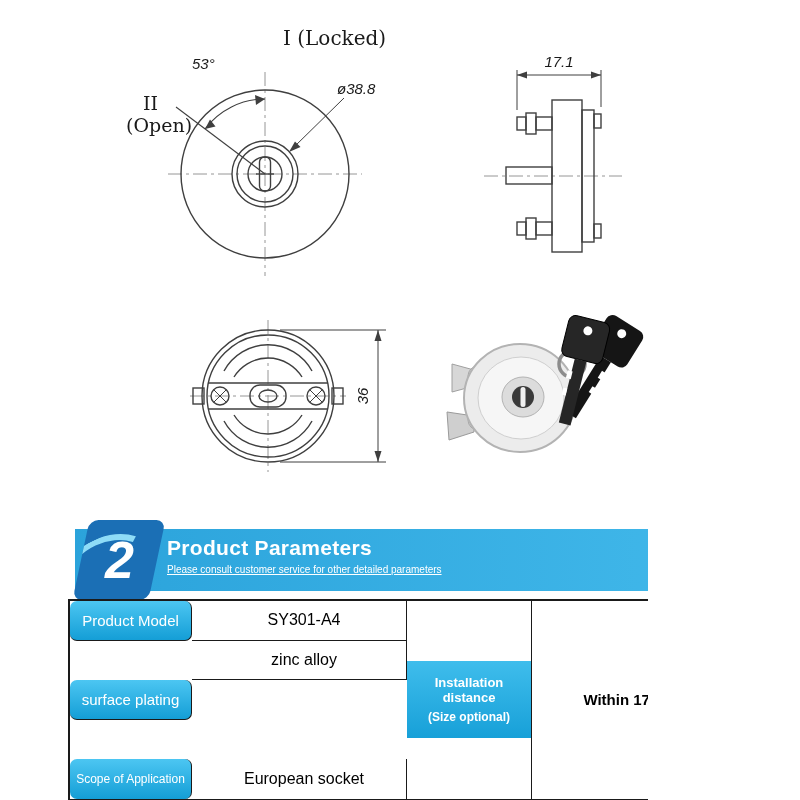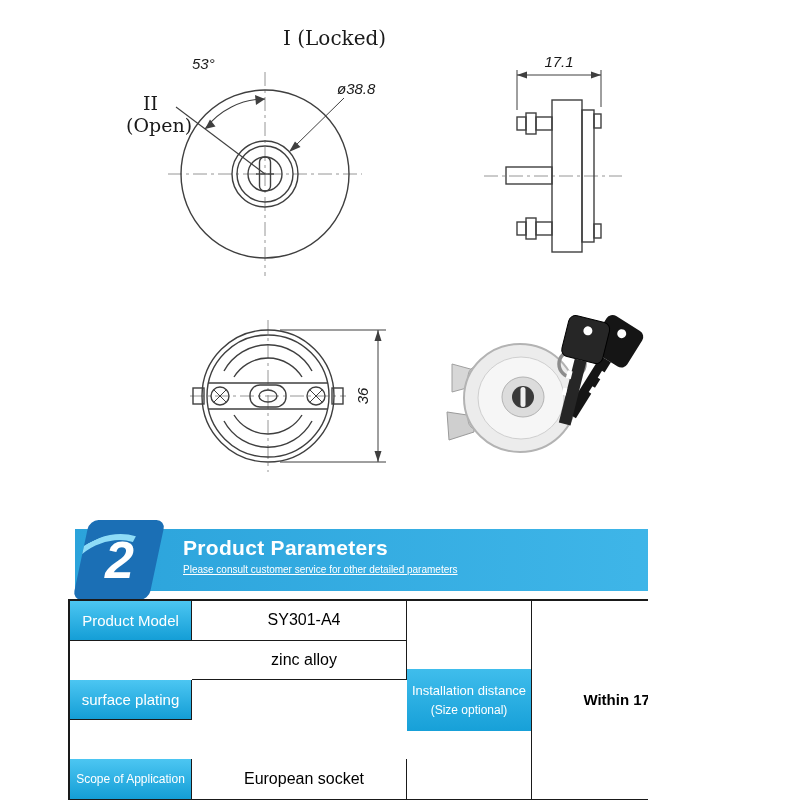--- a/index.html
+++ b/index.html
@@ -23,47 +23,47 @@
   }
   .banner-icon::before{
     content:"";position:absolute;width:96px;height:96px;border-radius:50%;
     border:6px solid transparent;border-top-color:#8edcf7;
     transform:rotate(-28deg);top:14px;left:-20px;
   }
   .banner-icon .num{
     color:#ffffff;font-size:52px;font-weight:bold;font-style:italic;
     transform:skewX(12deg);line-height:1;
   }
-  .banner-text{position:absolute;left:108px;top:7px;right:8px;color:#ffffff;}
+  .banner-text{position:absolute;left:92px;top:7px;right:8px;color:#ffffff;}
   .banner-title{font-size:21px;font-weight:bold;letter-spacing:0.3px;}
   .banner-subtitle{font-size:10px;margin-top:4px;text-decoration:underline;}
 
   
   .param-table{
     position:absolute;left:68px;top:585px;width:662px;height:202px;
     display:grid;grid-template-columns:122px 215px 125px 1fr;
     grid-template-rows:repeat(5,1fr);
     border:2px solid #1a1a1a;box-sizing:border-box;
   }
   .cell{display:flex;align-items:center;justify-content:center;box-sizing:border-box;padding-left:10px;}
   .cell.label{
     grid-column:1;background:linear-gradient(180deg,#4cc6f2 0%,#149ed6 100%);
     color:#ffffff;font-size:15px;border-right:1.5px solid #1a1a1a;border-bottom:1.5px solid #1a1a1a;
-    text-align:center;padding:0 0;
+    text-align:center;padding:0 0;border-radius:7px;
   }
   .cell.label.small-label{font-size:12px;}
   .cell.value{
     grid-column:2;background:#ffffff;color:#000;font-size:16px;
     border-right:1.5px solid #1a1a1a;border-bottom:1.5px solid #1a1a1a;
   }
   .r1{grid-row:1;} .r2{grid-row:2;} .r3{grid-row:3;} .r4{grid-row:4;} .r5{grid-row:5;}
   .r5.cell{border-bottom:none;}
   .install-cell{
     grid-column:3;grid-row:1/6;border-right:1.5px solid #1a1a1a;box-sizing:border-box;
-    display:flex;align-items:center;background:#ffffff;
+    display:flex;align-items:center;background:#ffffff;font-weight:bold;
   }
   .install-box{
     width:100%;background:linear-gradient(180deg,#3fbdec 0%,#17a0d8 100%);
     color:#ffffff;text-align:center;padding:14px 4px;box-sizing:border-box;
   }
   .install-line1{font-size:13px;}
   .install-line2{font-size:12px;margin-top:5px;}
   .within-cell{
     grid-column:4;grid-row:1/6;display:flex;align-items:center;justify-content:center;
     background:#ffffff;color:#000000;font-size:15px;font-weight:600;

